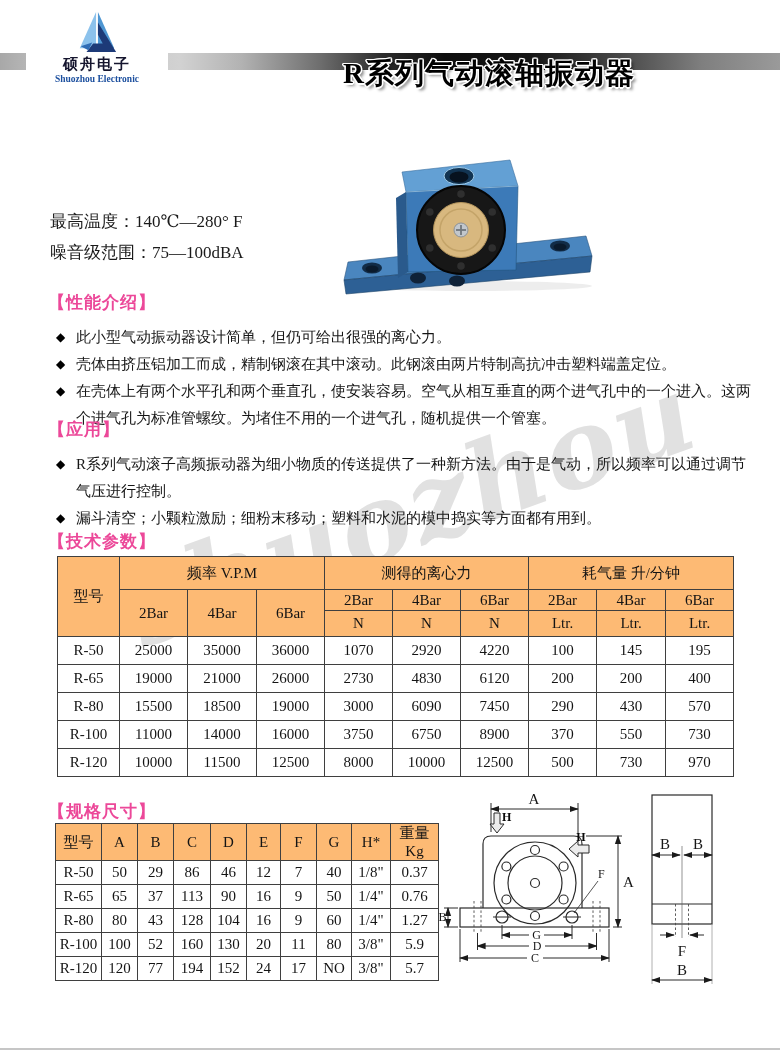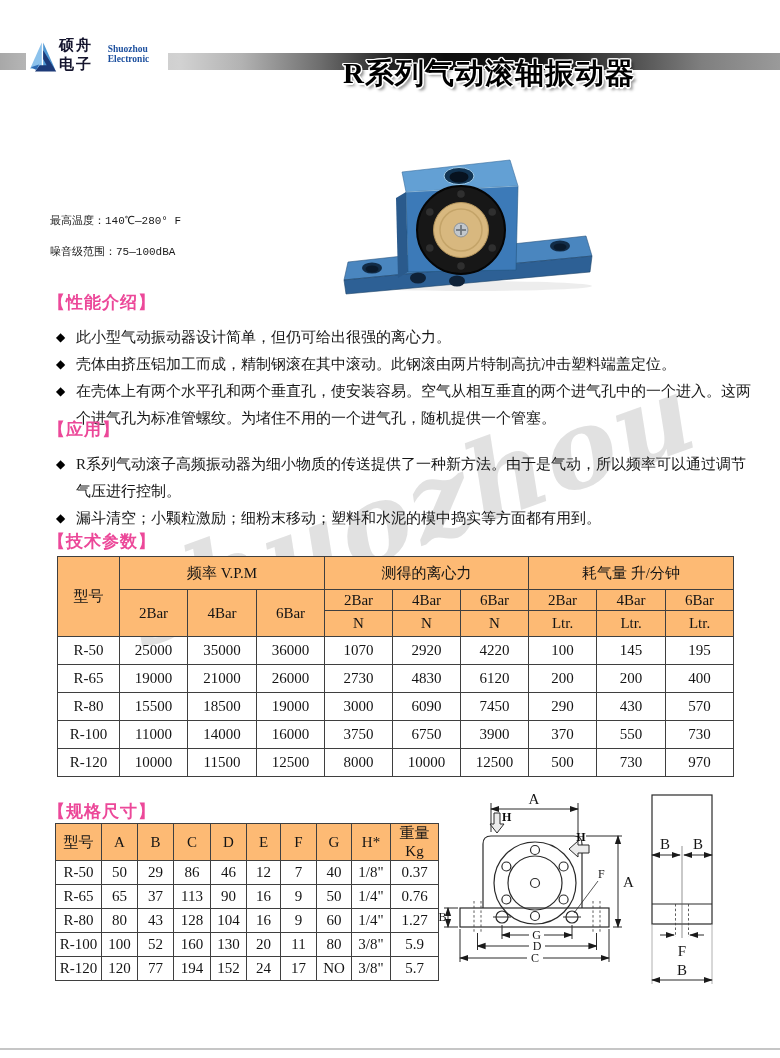--- a/index.html
+++ b/index.html
@@ -3,30 +3,30 @@
 <meta charset="utf-8">
 <style>
   html,body{margin:0;padding:0;background:#777;}
   .page{position:relative;width:780px;height:1058px;background:#fff;margin:0 auto;overflow:hidden;
         font-family:"Liberation Serif","DejaVu Serif",serif;color:#1a1a1a;}
   
   .title-bar{position:absolute;left:0;top:53px;width:780px;height:17px;z-index:1;
     background:linear-gradient(90deg,#a8a8a8 0%,#b8b8b8 4%,#d2d2d2 23%,#b2b2b2 31%,#6e6e6e 41%,
                #2c2c2c 49%,#0e0e0e 57%,#161616 68%,#4a4a4a 80%,#7f7f7f 90%,#9a9a9a 100%);}
   .logo-box{position:absolute;left:26px;top:4px;width:142px;height:100px;background:#fff;z-index:2;
-            display:flex;flex-direction:row;align-items:center;}
+            display:flex;flex-direction:column;align-items:center;}
   .logo-box svg{margin-top:6px;}
   .logo-cn{font-size:15px;font-weight:bold;letter-spacing:2px;color:#15152e;margin-top:1px;}
   .logo-en{font-size:9.5px;font-weight:bold;color:#1c4f9e;margin-top:0px;}
   .doc-title{position:absolute;left:289px;top:37px;width:400px;z-index:3;text-align:center;
     font-size:29px;font-weight:bold;color:#000;letter-spacing:1px;
     text-shadow:-1.5px 0 #fff,1.5px 0 #fff,0 -1.5px #fff,0 1.5px #fff,
                 -1px -1px #fff,1px 1px #fff,-1px 1px #fff,1px -1px #fff,3px 3px 3px rgba(0,0,0,.45);margin-top:17px;}
   
-  .intro{position:absolute;left:50px;top:206px;z-index:1;font-size:11px;line-height:31px;font-family:Liberation Mono, monospace;}
+  .intro{position:absolute;left:50px;top:206px;z-index:1;font-size:17px;line-height:31px;}
   
   .sect{position:absolute;left:44px;width:716px;z-index:1;}
   .sect h3{margin:4px;font-size:17px;font-weight:bold;color:#ec4899;letter-spacing:1px;}
   .blist{list-style:none;margin:10px 0 0 0;padding:0 0 0 12px;}
   .blist li{display:flex;align-items:flex-start;font-size:15px;line-height:27px;color:#151515;}
   .blist .bm{flex:0 0 20px;font-size:12px;line-height:27px;color:#000;}
   .blist .bt{flex:1;}
   
   table{border-collapse:collapse;table-layout:fixed;font-size:15px;color:#141414;z-index:1;position:absolute;background:transparent;}
   th,td{border:1px solid #3f3f3f;text-align:center;vertical-align:middle;padding:0;font-weight:normal;overflow:hidden;}
@@ -224,21 +224,21 @@
           <td>430</td>
           <td>570</td>
         </tr>
       <tr>
           <td>R-100</td>
           <td>11000</td>
           <td>14000</td>
           <td>16000</td>
           <td>3750</td>
           <td>6750</td>
-          <td>3900</td>
+          <td>8900</td>
           <td>370</td>
           <td>550</td>
           <td>730</td>
         </tr>
       <tr>
           <td>R-120</td>
           <td>10000</td>
           <td>11500</td>
           <td>12500</td>
           <td>8000</td>

